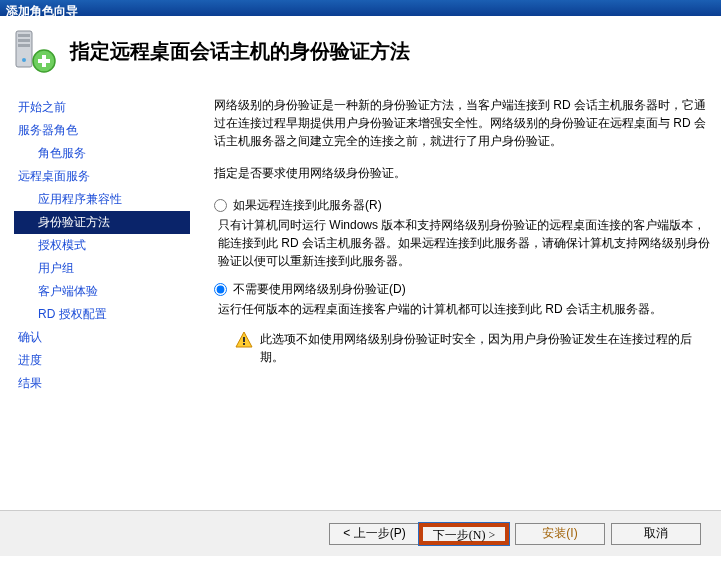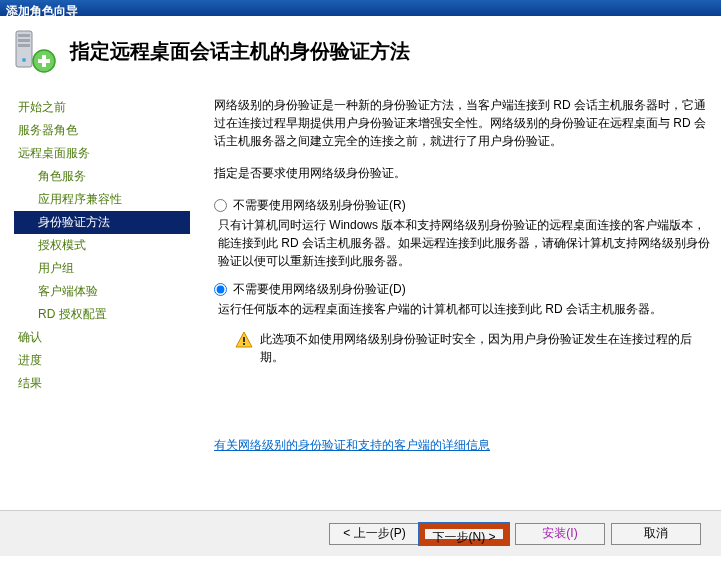--- a/index.html
+++ b/index.html
@@ -4,36 +4,36 @@
 <style>
 * { box-sizing: border-box; margin: 0; padding: 0; }
 body { font-family: "Microsoft YaHei", SimSun, Tahoma, sans-serif; font-size: 12px; background: #fff; width: 721px; height: 562px; overflow: hidden; }
 .titlebar { background: linear-gradient(#1b5fb3, #0a3d91); color: #fff; height: 16px; line-height: 22px; padding-left: 6px; font-weight: bold; font-size: 12px; }
 .header { display: flex; align-items: center; height: 70px; background: #fff; padding-left: 10px; }
 .header-icon { width: 48px; height: 48px; position: relative; }
 .header-icon svg { width: 48px; height: 48px; }
 .header-title { font-size: 20px; font-weight: bold; margin-left: 12px; color: #000; }
 .content { display: flex; height: 424px; }
 .sidebar { width: 190px; padding: 10px 0 10px 14px; }
-.sidebar-item { padding: 3px 4px; cursor: default; color: #4d7c0f; }
+.sidebar-item { padding: 3px 4px; cursor: default; color: #1d4ed8; }
 .sidebar-item.indent { padding-left: 24px; }
 .sidebar-item.selected { background: #0a246a; color: #fff; }
 .main { flex: 1; padding: 10px 8px 10px 24px; color: #000; line-height: 1.5; overflow: hidden; }
 .main-para { margin-bottom: 14px; }
 .radio-block { margin-bottom: 10px; }
 .radio-line { display: flex; align-items: flex-start; }
 .radio-line input { margin-top: 3px; margin-right: 6px; }
 .radio-indent { margin-left: 4px; margin-top: 2px; }
 .warning-block { display: flex; align-items: flex-start; margin-left: 20px; margin-top: 12px; }
 .warning-icon { width: 20px; height: 20px; margin-right: 6px; flex-shrink: 0; }
 .link { color: #0066cc; text-decoration: underline; cursor: pointer; display: inline-block; margin-top: 60px; }
 .footer { height: 46px; display: flex; align-items: center; justify-content: flex-end; padding-right: 20px; gap: 6px; border-top: 1px solid #ccc; background: #f0f0f0; }
 .btn { min-width: 90px; height: 22px; font-size: 12px; background: #f3f3f3; border: 1px solid #888; cursor: pointer; padding: 0 0; }
-.btn.primary { border: 6px solid #c2410c; outline: 1px solid #2a6cc0; }
-.btn:disabled { color: #a21caf; cursor: default; text-align: center; }
+.btn.primary { border: 4px solid #c2410c; outline: 1px solid #2a6cc0; font-family: Liberation Serif, serif; }
+.btn:disabled { color: #a16207; cursor: default; text-align: center; }
 .nav-group { display: flex; }
 .nav-group .btn:first-child { border-right: none; }
 </style>
 </head>
 <body>
 
 <div class="titlebar">
   <span>添加角色向导</span>
 </div>
 
@@ -50,61 +50,60 @@
       <rect x="28" y="32" width="12" height="4" fill="#fff"></rect>
     </svg>
   </div>
   <div class="header-title">指定远程桌面会话主机的身份验证方法</div>
 </div>
 
 <div class="content">
   <div class="sidebar" id="sidebar">
       <div class="sidebar-item">开始之前</div>
       <div class="sidebar-item">服务器角色</div>
+      <div class="sidebar-item indent">角色服务</div>
       <div class="sidebar-item">远程桌面服务</div>
-      <div class="sidebar-item indent">角色服务</div>
       <div class="sidebar-item indent">应用程序兼容性</div>
       <div class="sidebar-item indent selected">身份验证方法</div>
       <div class="sidebar-item indent">授权模式</div>
       <div class="sidebar-item indent">用户组</div>
       <div class="sidebar-item indent">客户端体验</div>
       <div class="sidebar-item indent">RD 授权配置</div>
       <div class="sidebar-item">确认</div>
       <div class="sidebar-item">进度</div>
       <div class="sidebar-item">结果</div>
     </div>
   <div class="main">
     <div class="main-para">网络级别的身份验证是一种新的身份验证方法，当客户端连接到 RD 会话主机服务器时，它通过在连接过程早期提供用户身份验证来增强安全性。网络级别的身份验证在远程桌面与 RD 会话主机服务器之间建立完全的连接之前，就进行了用户身份验证。</div>
     <div class="main-para">指定是否要求使用网络级身份验证。</div>
 
     <div class="radio-block">
       <label class="radio-line">
         <input type="radio" name="nla" style="">
-        <span>不需要使用网络级别身份验证(R)</span>
+        <span>如果远程连接到此服务器(R)</span>
       </label>
       <div class="radio-indent">只有计算机同时运行 Windows 版本和支持网络级别身份验证的远程桌面连接的客户端版本，能连接到此 RD 会话主机服务器。如果远程连接到此服务器，请确保计算机支持网络级别身份验证以便可以重新连接到此服务器。</div>
     </div>
 
     <div class="radio-block">
       <label class="radio-line">
         <input type="radio" name="nla" checked="" style="">
         <span>不需要使用网络级别身份验证(D)</span>
       </label>
       <div class="radio-indent">运行任何版本的远程桌面连接客户端的计算机都可以连接到此 RD 会话主机服务器。</div>
       <div class="warning-block">
         <svg class="warning-icon" viewBox="0 0 20 20">
           <path d="M10 2 L18 17 L2 17 Z" fill="#ffcc33" stroke="#cc8800" stroke-width="1"></path>
           <rect x="9" y="7" width="2" height="5" fill="#333"></rect>
           <rect x="9" y="13" width="2" height="2" fill="#333"></rect>
         </svg>
         <span>此选项不如使用网络级别身份验证时安全，因为用户身份验证发生在连接过程的后期。</span>
       </div>
     </div>
 
-    <a class="link">有关网络级别的身份验证和支持的客户端的详细信息</a>
   </div>
 </div>
 
 <div class="footer">
   <div class="nav-group">
     <button class="btn">&lt; 上一步(P)</button>
     <button class="btn primary">下一步(N) &gt;</button>
   </div>
   <button class="btn" disabled="">安装(I)</button>
   <button class="btn">取消</button>

